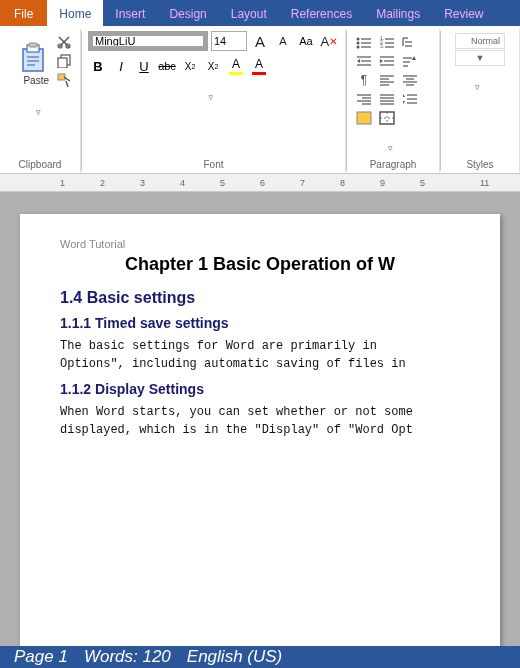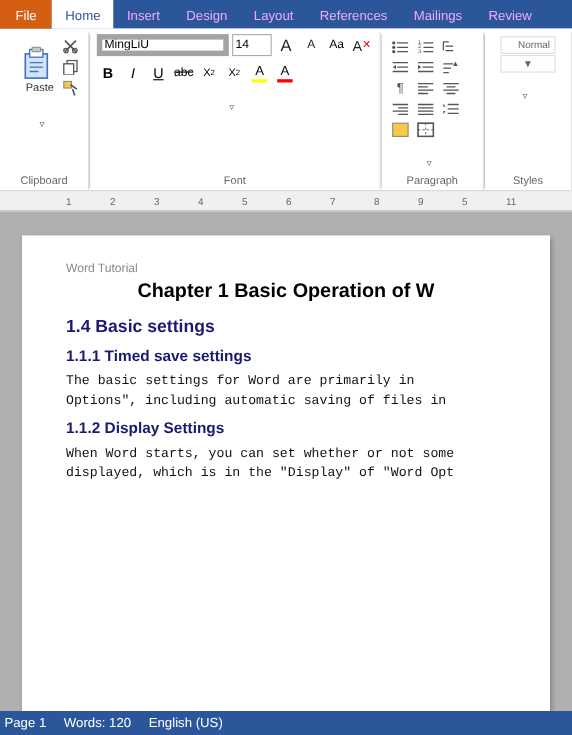--- a/index.html
+++ b/index.html
@@ -229,27 +229,28 @@
       color: #111;
       margin-bottom: 8px;
     }
 
     
     .status-bar {
       height: 22px;
       background: #2b579a;
       display: flex;
       align-items: center;
-      padding: 0 4px;
-      font-size: 12px;
+      padding: 0 14px;
+      font-size: 17px;
       color: #fff;
       gap: 16px;
       position: fixed;
       bottom: 0;
       width: 520px;
+      font-style: italic;
     }
 
     .divider-v {
       width: 1px;
       background: #c8c8c8;
       align-self: stretch;
       margin: 2px 0;
     }
 
     .ribbon-expander {
@@ -522,21 +523,21 @@
   <span class="ruler-num" style="left:60px;">1</span>
   <span class="ruler-num" style="left:100px;">2</span>
   <span class="ruler-num" style="left:140px;">3</span>
   <span class="ruler-num" style="left:180px;">4</span>
   <span class="ruler-num" style="left:220px;">5</span>
   <span class="ruler-num" style="left:260px;">6</span>
   <span class="ruler-num" style="left:300px;">7</span>
   <span class="ruler-num" style="left:340px;">8</span>
   <span class="ruler-num" style="left:380px;">9</span>
   <span class="ruler-num" style="left:420px;">5</span>
-  <span class="ruler-num" style="left:460px;">11</span>
+  <span class="ruler-num" style="left:480px;">11</span>
 </div>
 
 <div class="doc-area">
   <div class="doc-page">
     <div class="doc-page-label">Word Tutorial</div>
 
     <div class="chapter-title">Chapter 1 Basic Operation of W</div>
 
     <div class="heading1">1.4 Basic settings</div>
 

